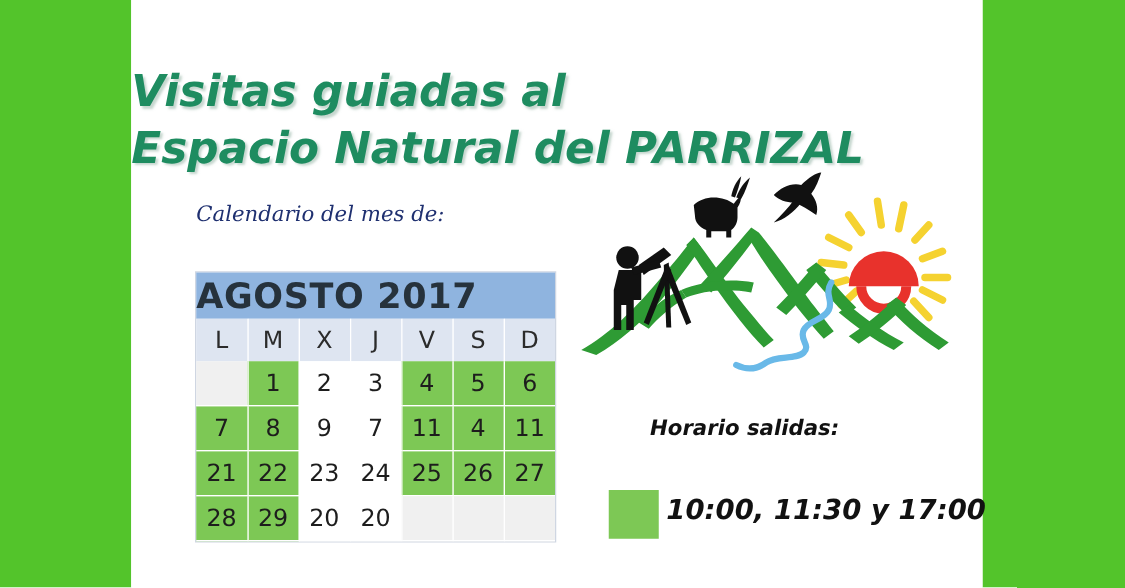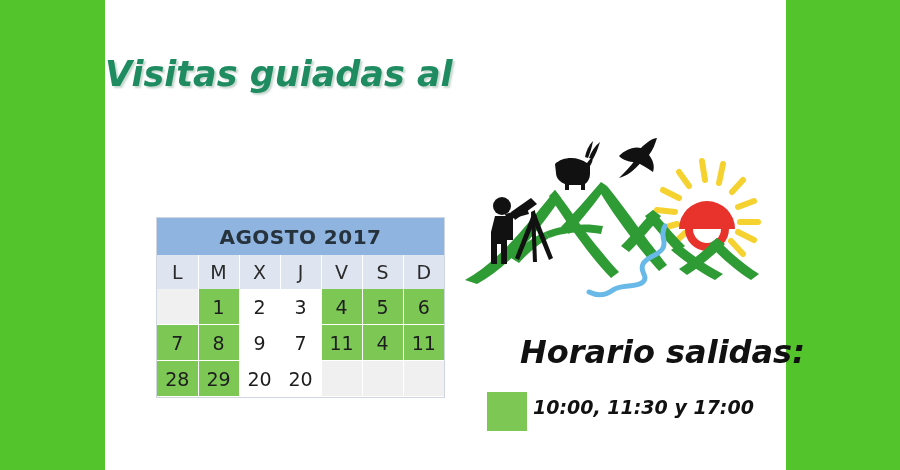--- a/index.html
+++ b/index.html
@@ -51,22 +51,21 @@
     background:#ffffff;
     box-shadow:0 0 0 1px #cfd6e2;
   }
   .calendar td,.calendar th{padding:0;margin:0;}
   .cal-title{
     height:37px;
     background:#8FB4DF;
     color:#26323C;
     font-family:"DejaVu Sans", sans-serif;
     font-weight:bold;
-    font-size:20px;
-    text-align:center;
+    font-size:28px;
     letter-spacing:.5px;
   }
   .dow{
     height:34px;
     background:#DEE5F1;
     color:#2b2b2b;
     font-family:"DejaVu Sans", sans-serif;
     font-weight:normal;
     font-size:19px;
     text-align:center;
@@ -89,49 +88,51 @@
   .day.blank{background:#F0F0F0;color:transparent;}
 
   
   .illus{position:absolute;left:352px;top:128px;width:320px;height:175px;}
 
   
   .sched-title{
     position:absolute;left:415px;top:333px;
     font-family:"DejaVu Sans", sans-serif;
     font-weight:bold;font-style:italic;
-    font-size:32px;color:#111111;
+    font-size:17px;color:#111111;
     white-space:nowrap;
   }
   .swatch{
     position:absolute;left:382px;top:392px;
     width:40px;height:39px;background:#7DC855;
   }
   .sched-times{
     position:absolute;left:428px;top:396px;
     font-family:"DejaVu Sans", sans-serif;
     font-weight:bold;font-style:italic;
-    font-size:19px;color:#111111;
+    font-size:22px;color:#111111;
     white-space:nowrap;
   }
 </style>
 </head>
 <body>
 
 <div class="poster">
 
   <div class="bar bar-left"></div>
   <div class="bar bar-right"></div>
 
   <div class="content">
 
     <div class="title">
       <span class="l1">Visitas guiadas al</span>
+      <span class="l2">Espacio Natural del PARRIZAL</span>
     </div>
 
+    <div class="cal-caption">Calendario del mes de:</div>
 
     <table class="calendar">
       <tbody>
         <tr>
           <td class="cal-title" colspan="7">AGOSTO 2017</td>
         </tr>
         <tr>
           <td class="dow">L</td>
           <td class="dow">M</td>
           <td class="dow">X</td>
@@ -155,20 +156,29 @@
           <td class="day on">7</td>
           <td class="day on">8</td>
           <td class="day off">9</td>
           <td class="day off">7</td>
           <td class="day on">11</td>
           <td class="day on">4</td>
           <td class="day on">11</td>
         </tr>
 
 
+        <tr>
+          <td class="day on">21</td>
+          <td class="day on">22</td>
+          <td class="day off">23</td>
+          <td class="day off">24</td>
+          <td class="day on">25</td>
+          <td class="day on">26</td>
+          <td class="day on">27</td>
+        </tr>
 
         <tr>
           <td class="day on">28</td>
           <td class="day on">29</td>
           <td class="day off">20</td>
           <td class="day off">20</td>
           <td class="day blank"></td>
           <td class="day blank"></td>
           <td class="day blank"></td>
         </tr>

